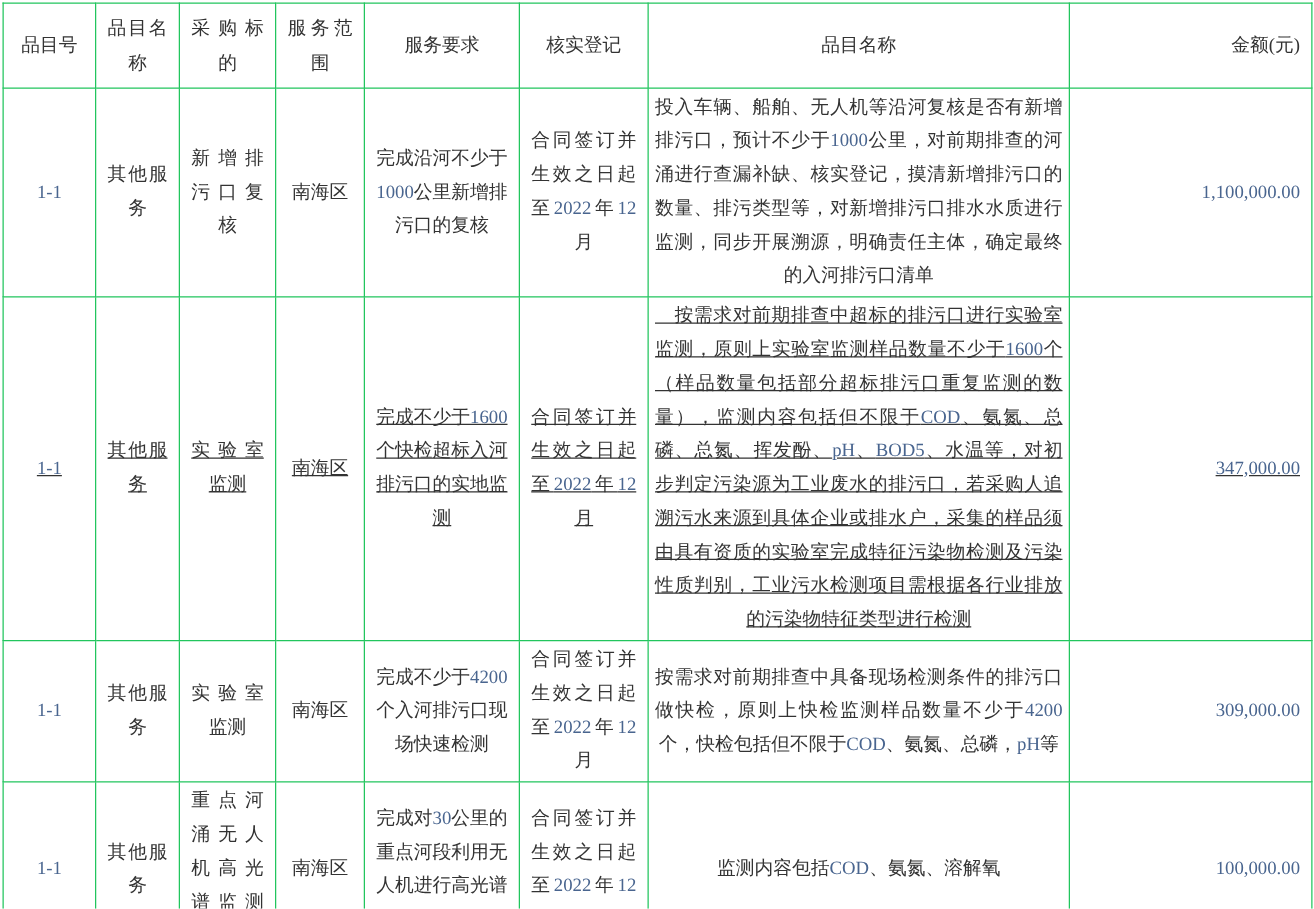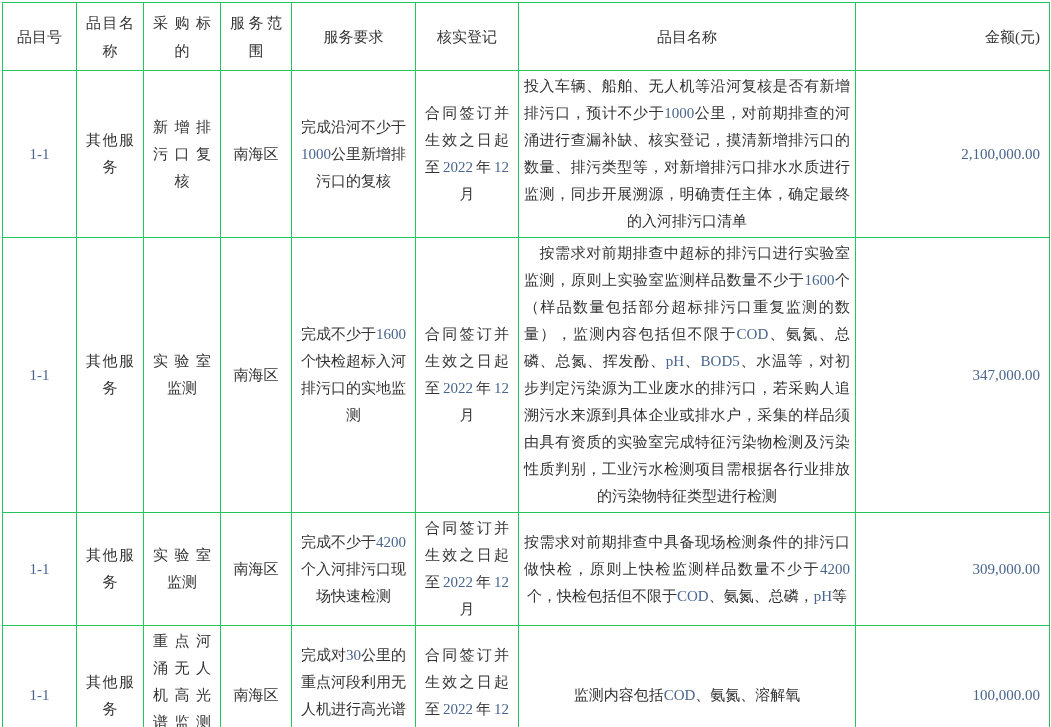--- a/index.html
+++ b/index.html
@@ -33,21 +33,21 @@
     line-height:27px;
     vertical-align:middle;
     padding:2px 9px;
     text-align:justify;
     text-align-last:center;
     word-break:break-all;
     overflow:hidden;
   }
   thead th{height:63px;line-height:28px;}
   tr.r1 td{height:162px;}
-  tr.r2 td{height:244px;}
+  tr.r2 td{height:244px;text-decoration:underline;}
   tr.r3 td{height:108px;}
   tr.r4 td{height:127px;}
   td.cell-std{padding:2px 5px;}
   th.head-amt,td.cell-amt{
     text-align:center;
     text-align-last:right;
   }
   .lat{color:#49658f;}
 </style>
 </head>
@@ -79,21 +79,21 @@
     </thead>
     <tbody>
       <tr class="r1">
         <td><span class="lat">1-1</span></td>
         <td>其他服务</td>
         <td>新增排污口复核</td>
         <td>南海区</td>
         <td>完成沿河不少于<span class="lat">1000</span>公里新增排污口的复核</td>
         <td>合同签订并生效之日起至<span class="lat">2022</span>年<span class="lat">12</span>月</td>
         <td class="cell-std">投入车辆、船舶、无人机等沿河复核是否有新增排污口，预计不少于<span class="lat">1000</span>公里，对前期排查的河涌进行查漏补缺、核实登记，摸清新增排污口的数量、排污类型等，对新增排污口排水水质进行监测，同步开展溯源，明确责任主体，确定最终的入河排污口清单</td>
-        <td class="cell-amt"><span class="lat">2,100,000.00</span></td>
+        <td class="cell-amt"><span class="lat">1,100,000.00</span></td>
       </tr>
       <tr class="r2">
         <td><span class="lat">1-1</span></td>
         <td>其他服务</td>
         <td>实验室监测</td>
         <td>南海区</td>
         <td>完成不少于<span class="lat">1600</span>个快检超标入河排污口的实地监测</td>
         <td>合同签订并生效之日起至<span class="lat">2022</span>年<span class="lat">12</span>月</td>
         <td class="cell-std">　按需求对前期排查中超标的排污口进行实验室监测，原则上实验室监测样品数量不少于<span class="lat">1600</span>个（样品数量包括部分超标排污口重复监测的数量），监测内容包括但不限于<span class="lat">COD</span>、氨氮、总磷、总氮、挥发酚、<span class="lat">pH</span>、<span class="lat">BOD5</span>、水温等，对初步判定污染源为工业废水的排污口，若采购人追溯污水来源到具体企业或排水户，采集的样品须由具有资质的实验室完成特征污染物检测及污染性质判别，工业污水检测项目需根据各行业排放的污染物特征类型进行检测</td>
         <td class="cell-amt"><span class="lat">347,000.00</span></td>

